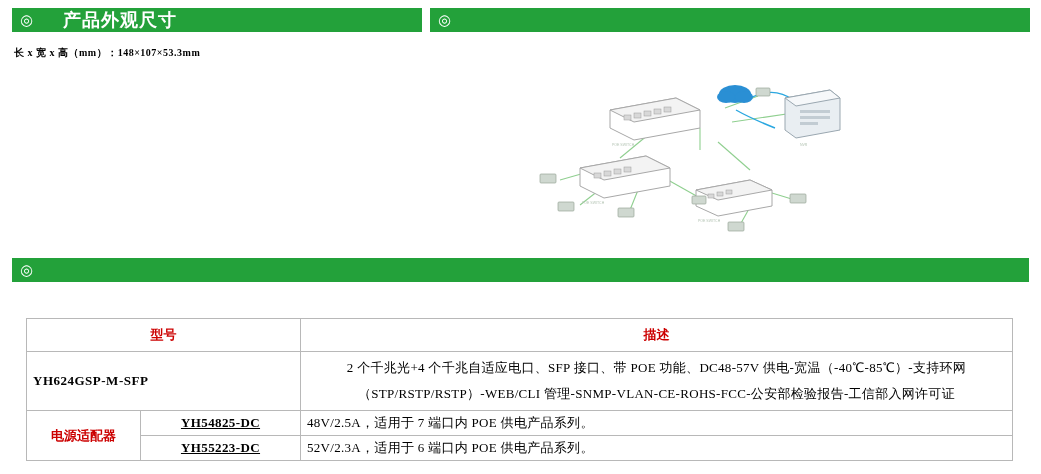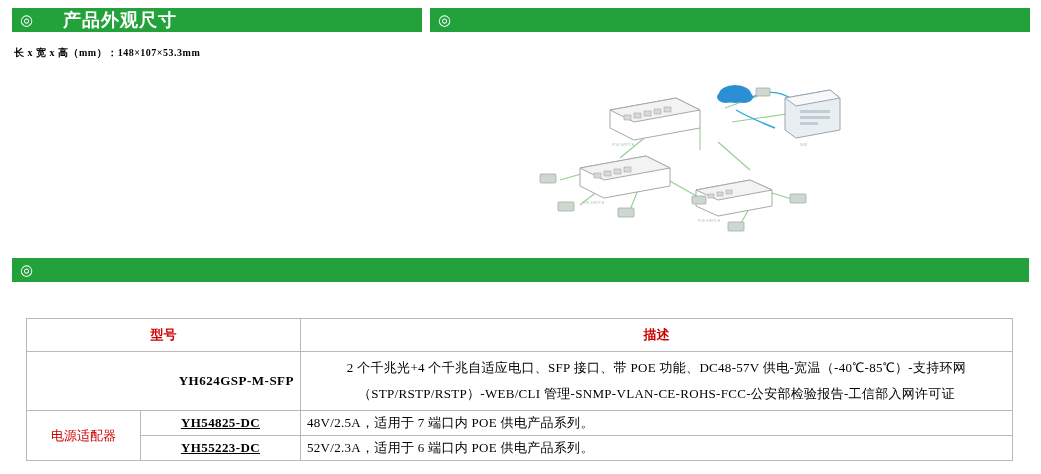--- a/index.html
+++ b/index.html
@@ -82,35 +82,35 @@
     vertical-align: middle;
   }
   .th-cell {
     text-align: center;
     color: #cc0000;
     font-weight: bold;
     font-size: 15px;
     height: 26px;
   }
   .model-cell {
-    text-align: right;
+    text-align: left;
     font-weight: bold;
     font-size: 13px;
     letter-spacing: 0.5px;
   }
   .desc-cell {
     text-align: center;
     font-size: 12.5px;
     line-height: 26px;
     letter-spacing: 0.3px;
   }
   .adapter-label {
     text-align: center;
     color: #cc0000;
-    font-weight: normal;
+    font-weight: bold;
     font-size: 14px;
   }
   .adapter-model {
     text-align: center;
     font-weight: bold;
     font-size: 12.5px;
     letter-spacing: 0.4px;
     text-decoration: underline;
   }
   .adapter-desc {

